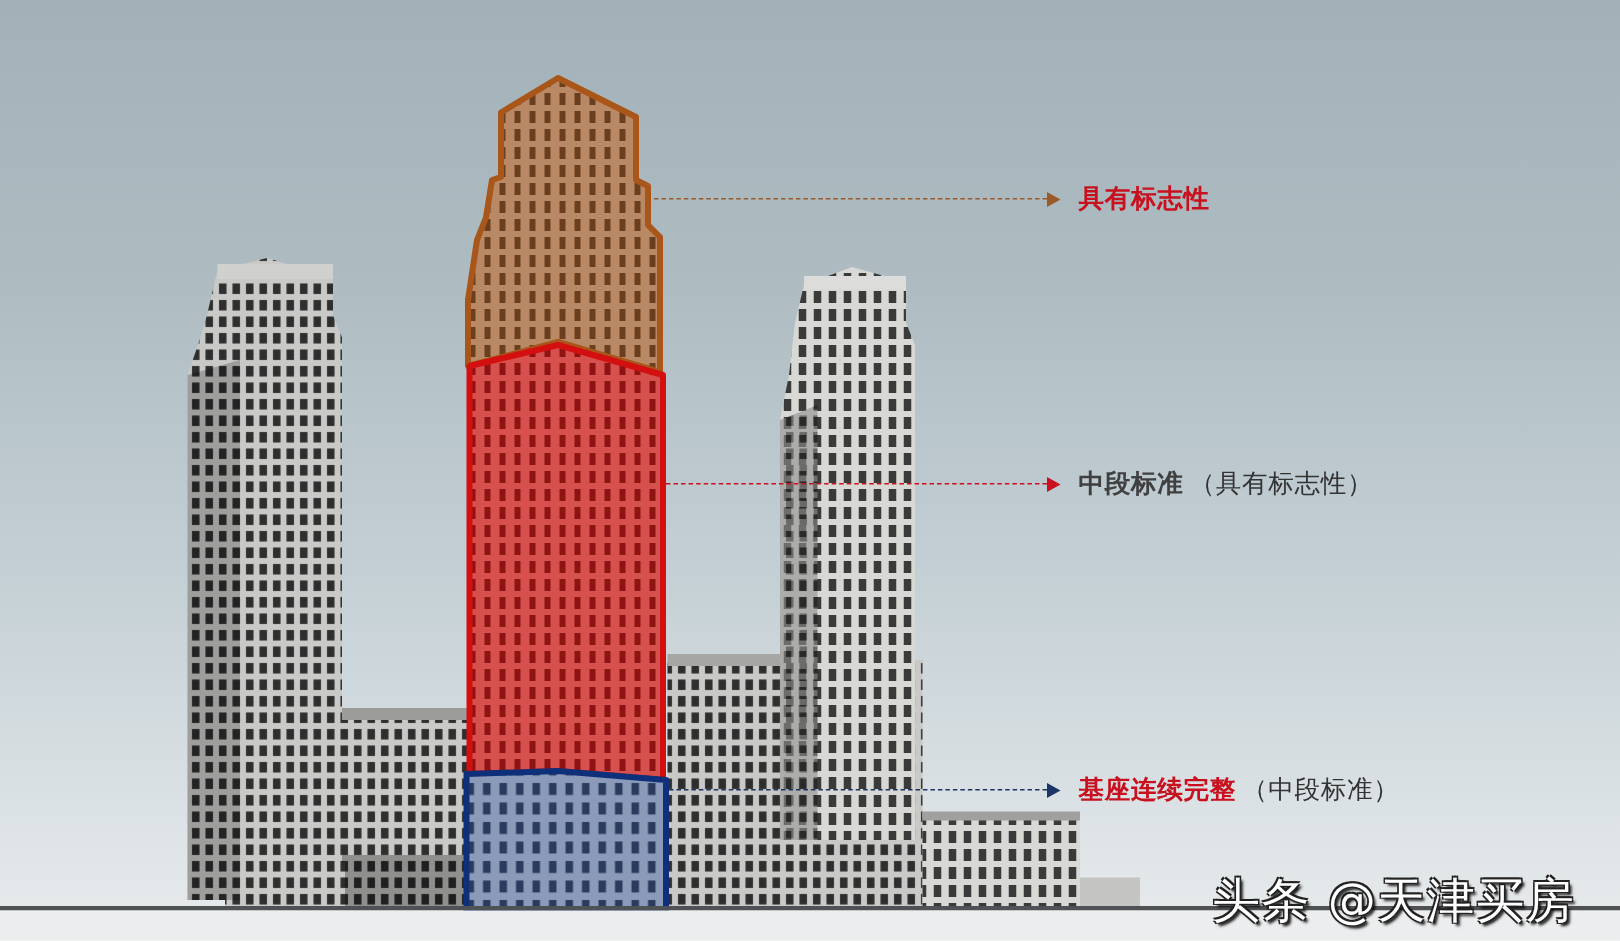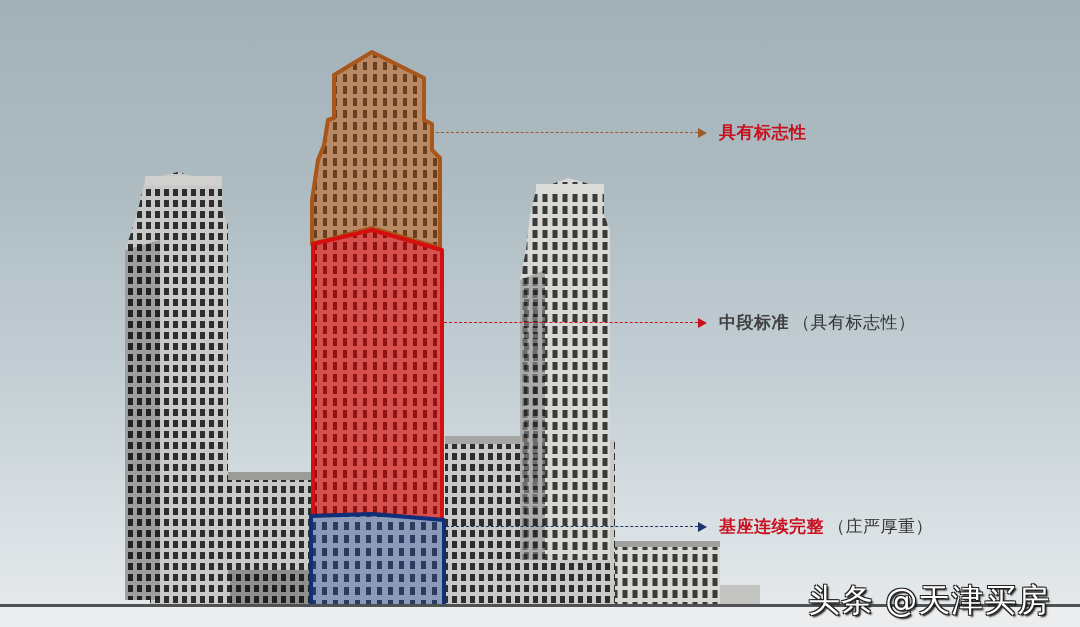--- a/index.html
+++ b/index.html
@@ -101,16 +101,16 @@
   <div class="line" style="width:254px;border-color:#c8101e;"></div>
   <div class="arrow" style="border-left-color:#c8101e;"></div>
   <span class="title" style="color:#404040;">中段标准</span>
   <span class="sub">（具有标志性）</span>
 </div>
 
 <div class="callout" style="left:446px;top:515px;">
   <div class="line" style="width:252px;border-color:#1d3566;"></div>
   <div class="arrow" style="border-left-color:#1d3566;"></div>
   <span class="title" style="color:#c8101e;">基座连续完整</span>
-  <span class="sub">（庄严厚重）</span>
+  <span class="sub">（中段标准）</span>
 </div>
 
 <div class="watermark">头条 @天津买房情报</div>
 
 </body></html>

